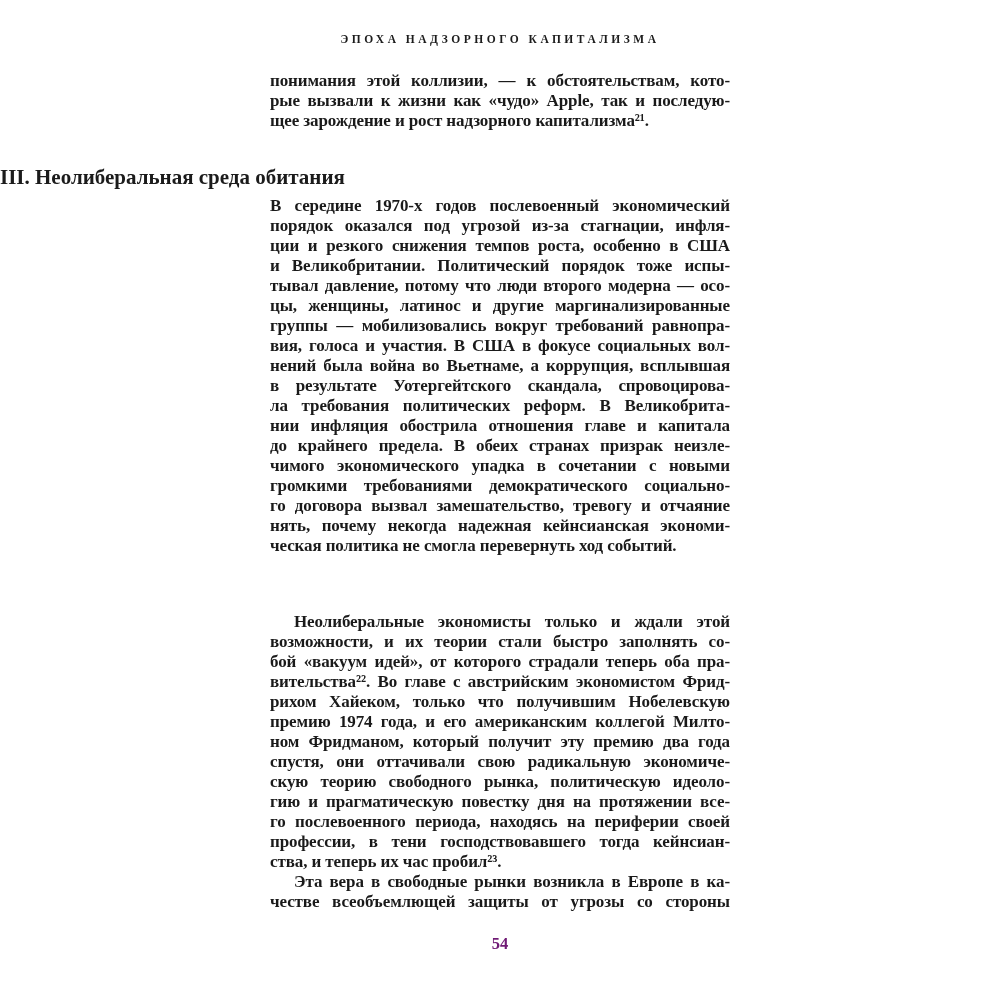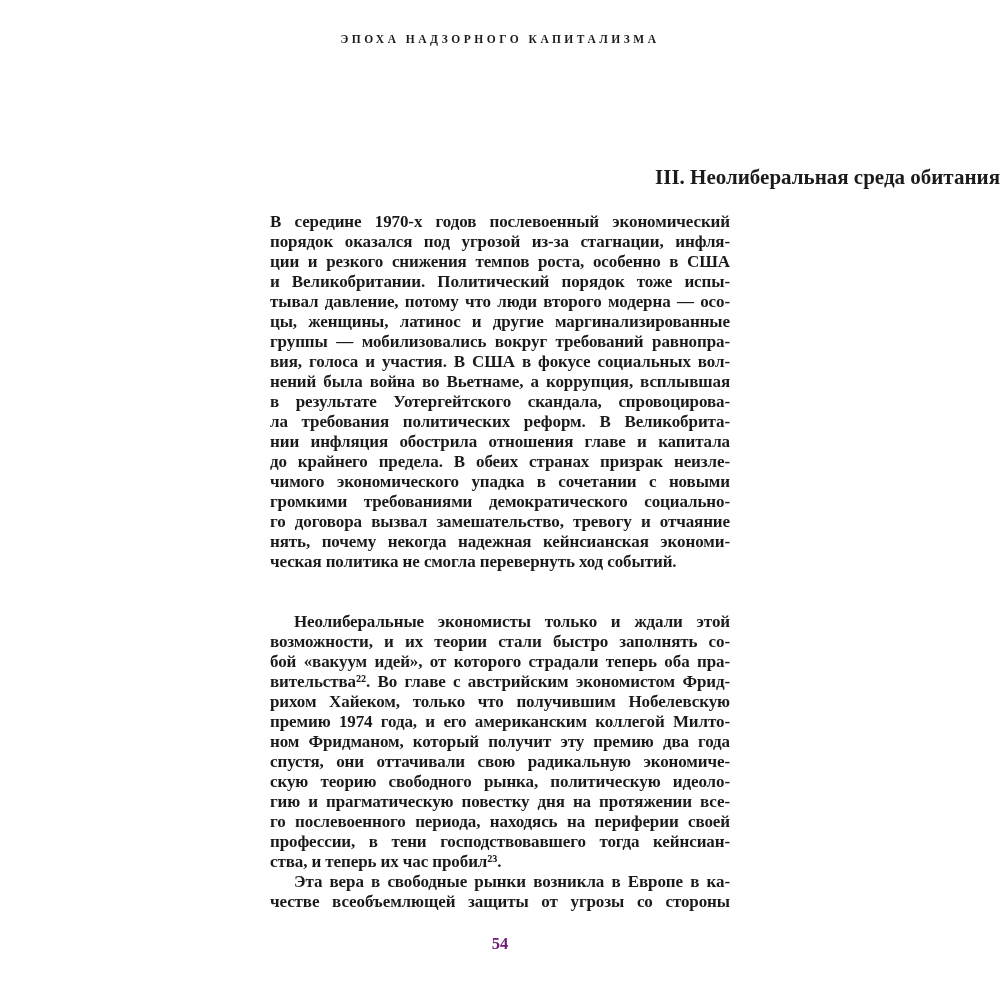--- a/index.html
+++ b/index.html
@@ -45,29 +45,29 @@
     color: #1a1a1a;
   }
   
   .paragraph:not(.continues) .line:last-child {
     text-align-last: left;
   }
   .paragraph.indented .line:first-child {
     text-indent: 24px;
   }
   #para-continuation { top: 71px; }
-  #para-2 { top: 212px; }
+  #para-2 { top: 196px; }
   #para-3 { top: 612px; }
   #para-4 { top: 872px; }
   .section-heading {
     position: absolute;
     top: 164px;
     left: 0;
     width: 1000px;
-    text-align: right;
+    text-align: left;
     font-size: 21px;
     line-height: 26px;
     font-weight: bold;
     color: #1b1b1b;
   }
   .page-number {
     position: absolute;
     top: 934px;
     left: 0;
     width: 1000px;
@@ -77,20 +77,25 @@
     color: #701a75;
   }
 </style>
 </head>
 <body>
 
 <div class="page">
 
   <div class="running-head">ЭПОХА НАДЗОРНОГО КАПИТАЛИЗМА</div>
 
+  <div class="text-column paragraph" id="para-continuation">
+      <div class="line">понимания этой коллизии, — к обстоятельствам, кото-</div>
+      <div class="line">рые вызвали к жизни как «чудо» Apple, так и последую-</div>
+      <div class="line">щее зарождение и рост надзорного капитализма²¹.</div>
+    </div>
 
   <div class="section-heading">III. Неолиберальная среда обитания</div>
 
   <div class="text-column paragraph" id="para-2">
       <div class="line">В середине 1970-х годов послевоенный экономический</div>
       <div class="line">порядок оказался под угрозой из-за стагнации, инфля-</div>
       <div class="line">ции и резкого снижения темпов роста, особенно в США</div>
       <div class="line">и Великобритании. Политический порядок тоже испы-</div>
       <div class="line">тывал давление, потому что люди второго модерна — осо-</div>
       <div class="line">цы, женщины, латинос и другие маргинализированные</div>

